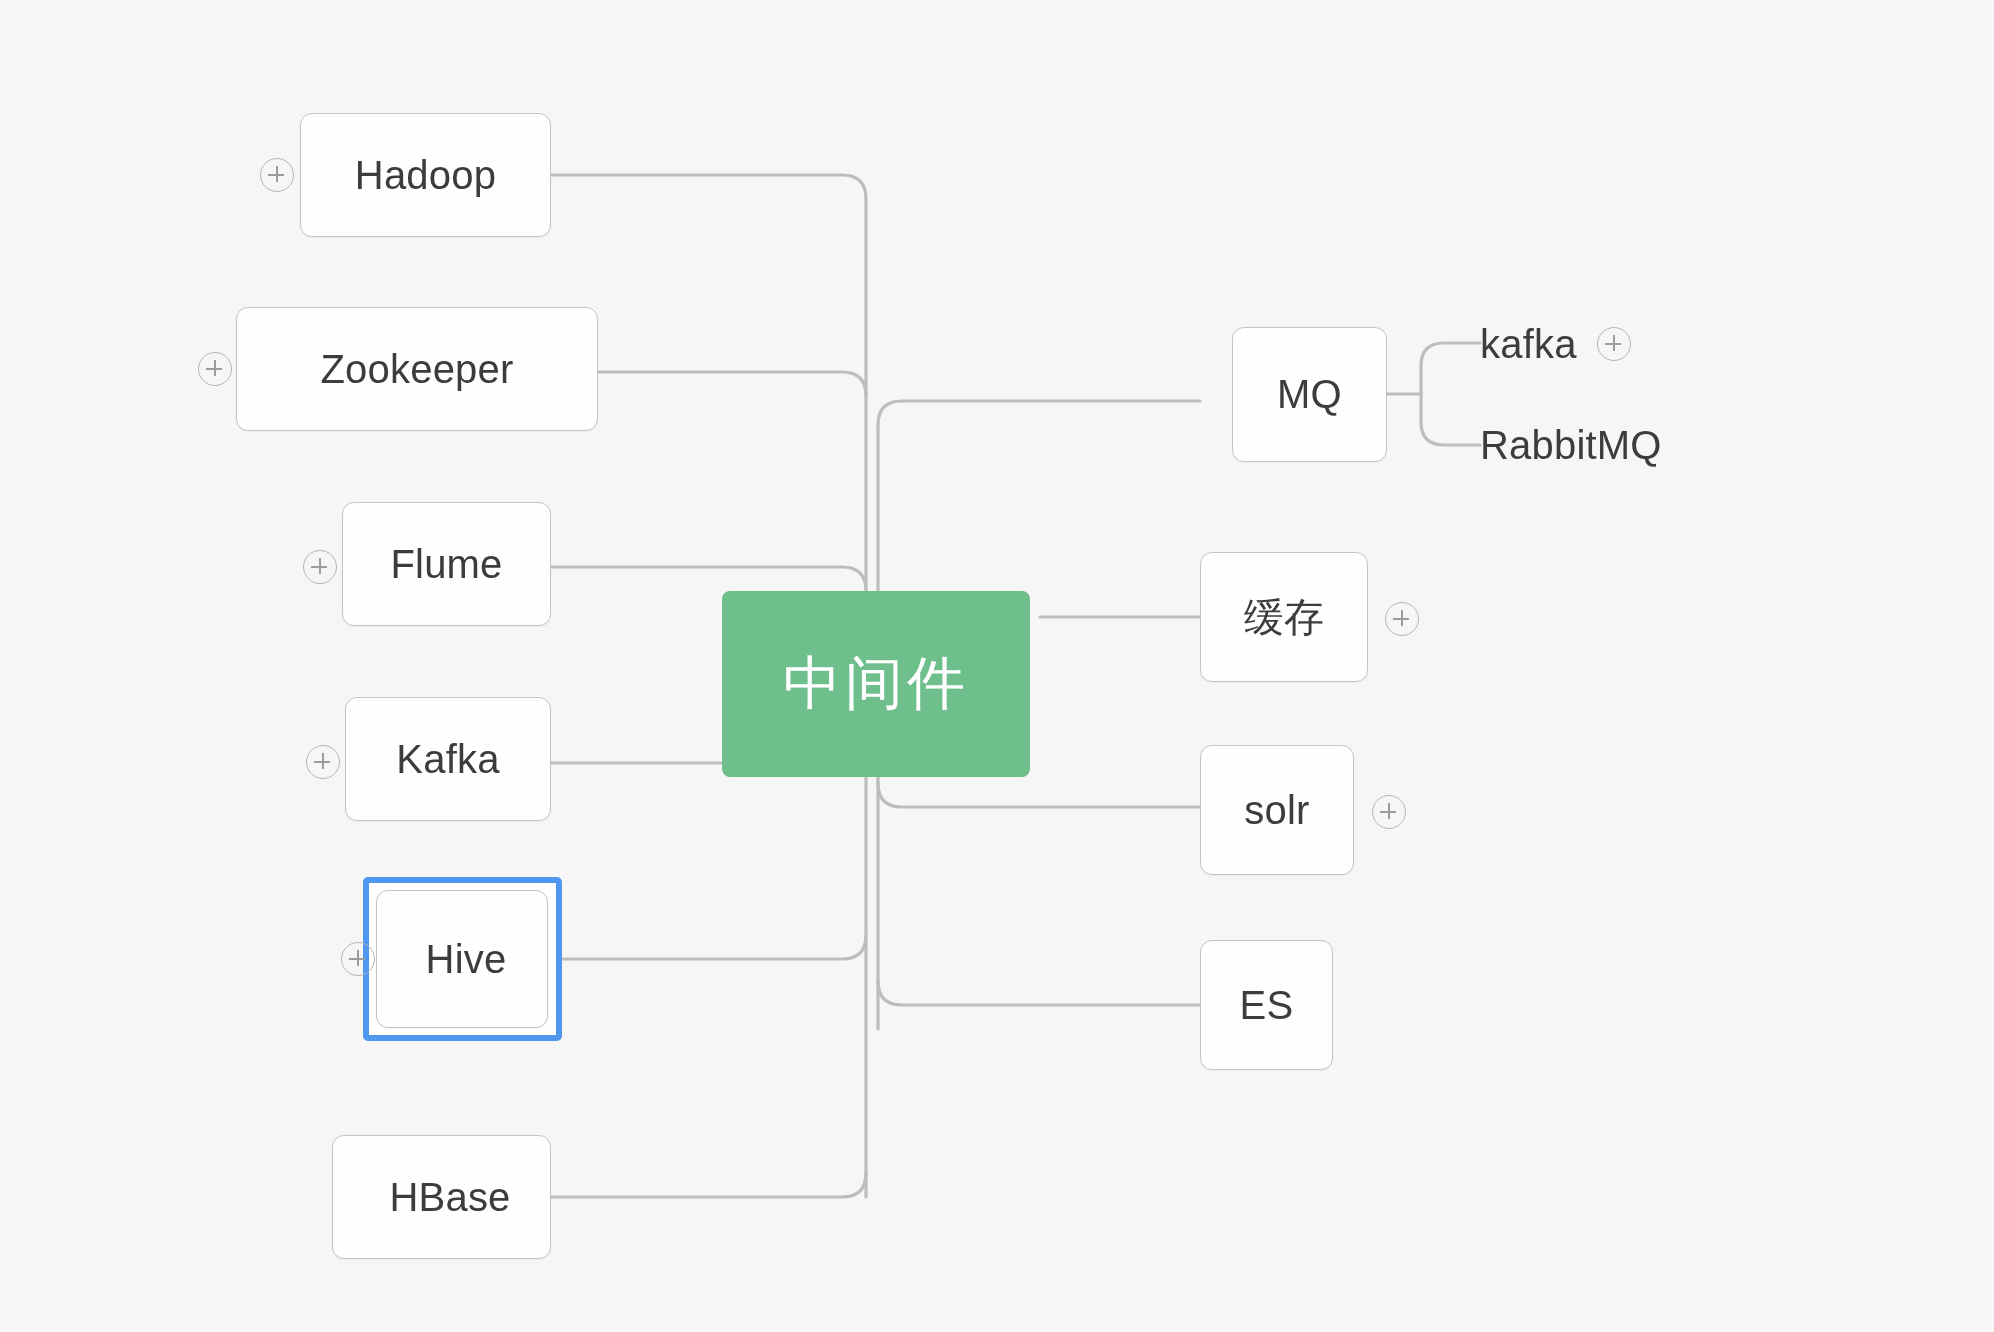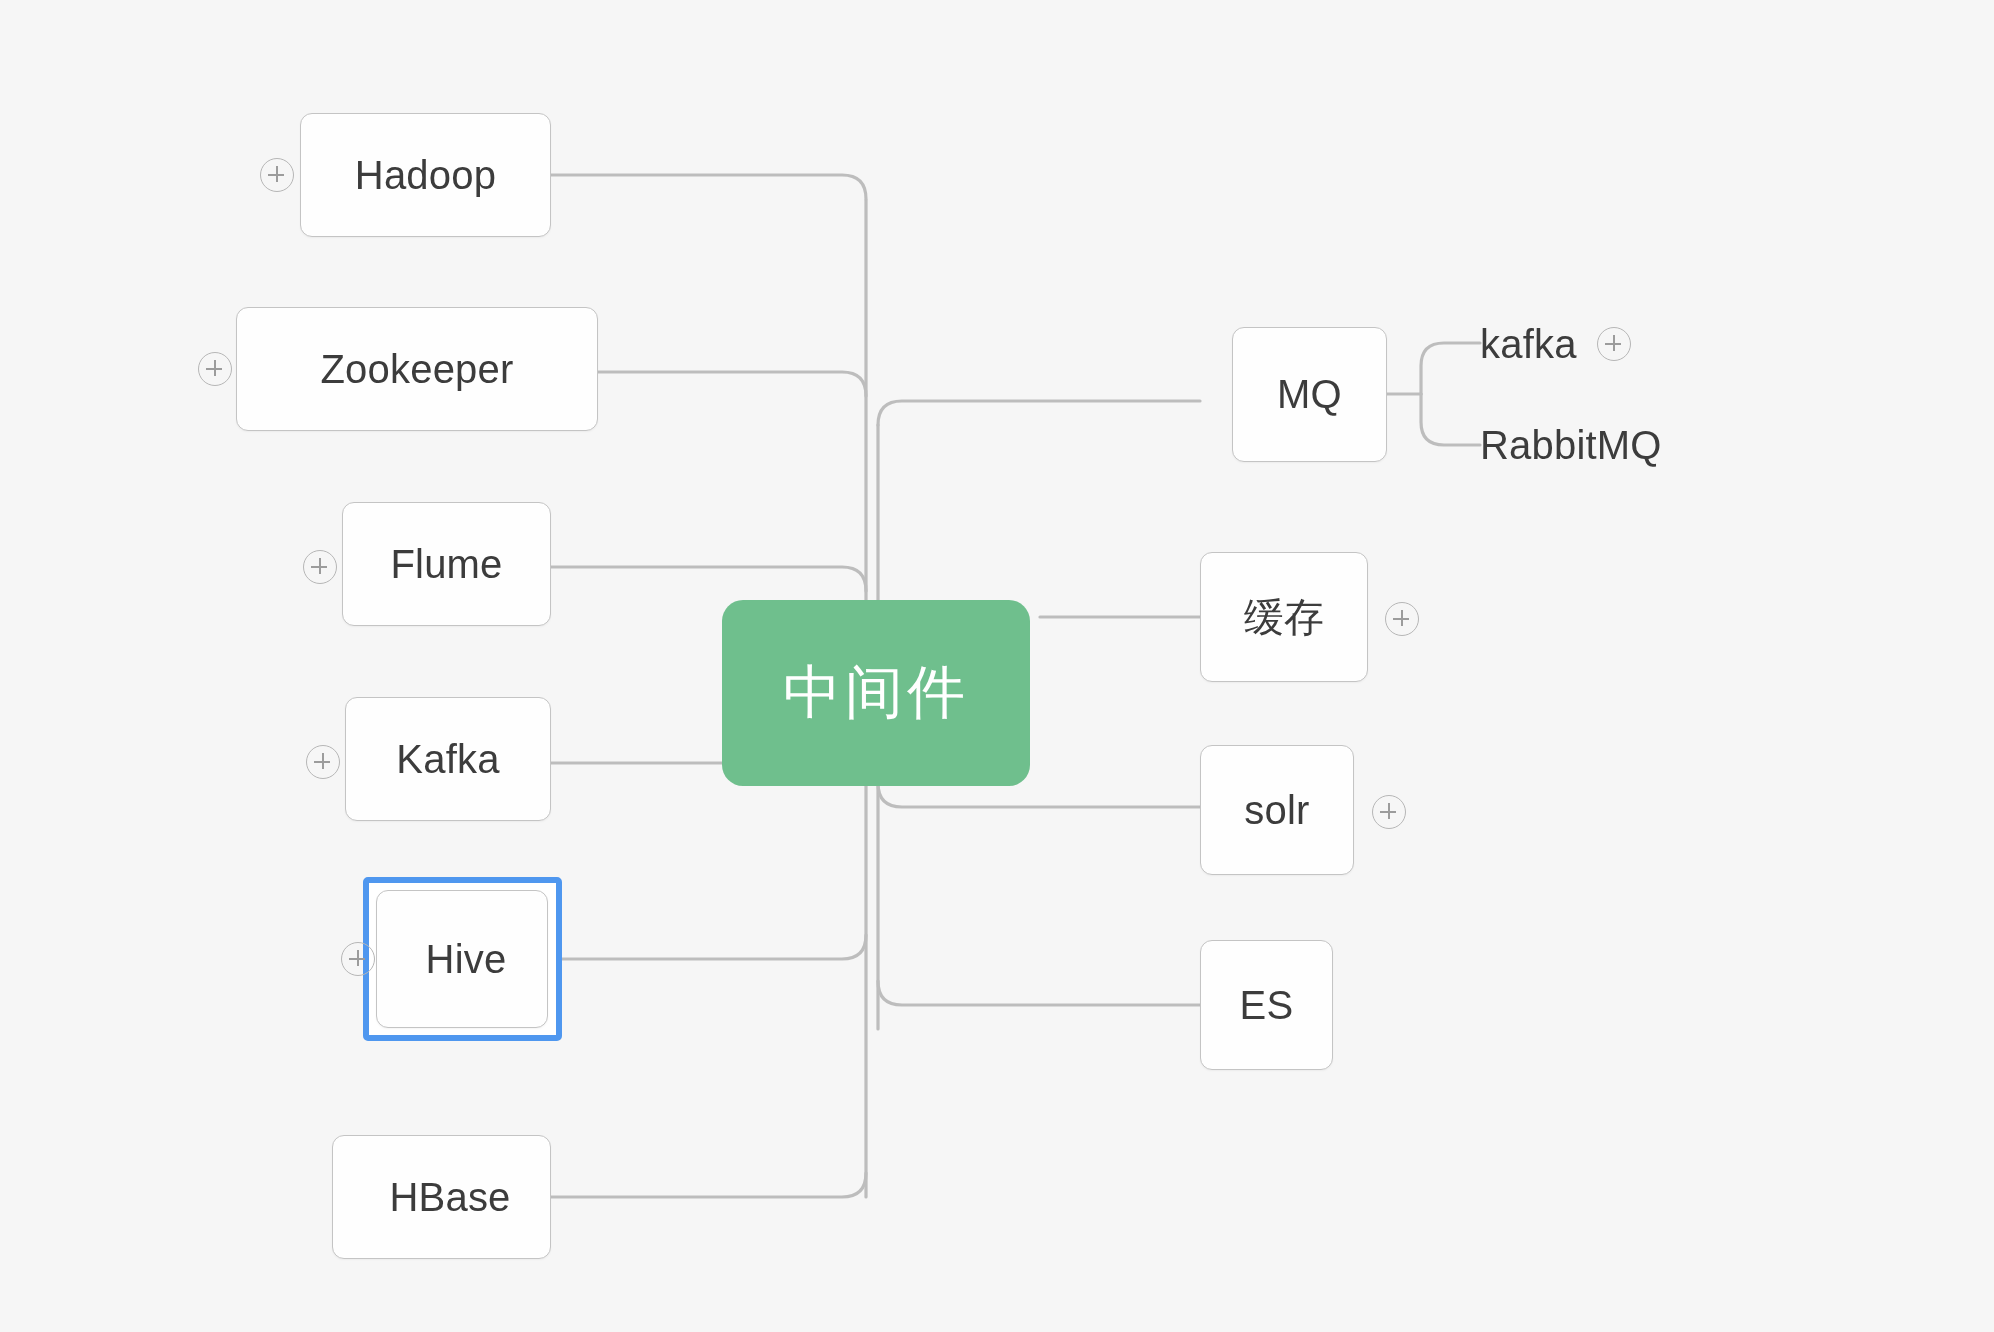--- a/index.html
+++ b/index.html
@@ -41,26 +41,25 @@
     color: #3c3c3c;
     font-size: 40px;
     font-weight: 400;
     letter-spacing: 0.2px;
     box-shadow: 0 1px 2px rgba(0,0,0,0.045);
     white-space: nowrap;
   }
   .node.root {
     background: #6fbf8d;
     border: none;
-    border-radius: 21px;
+    border-radius: 8px;
     color: #ffffff;
     font-size: 58px;
     letter-spacing: 4px;
     box-shadow: none;
-    margin-top: 9px;
   }
   .node.plain {
     background: transparent;
     border: none;
     box-shadow: none;
     border-radius: 0;
     justify-content: flex-start;
     font-size: 40px;
     color: #3c3c3c;
   }

